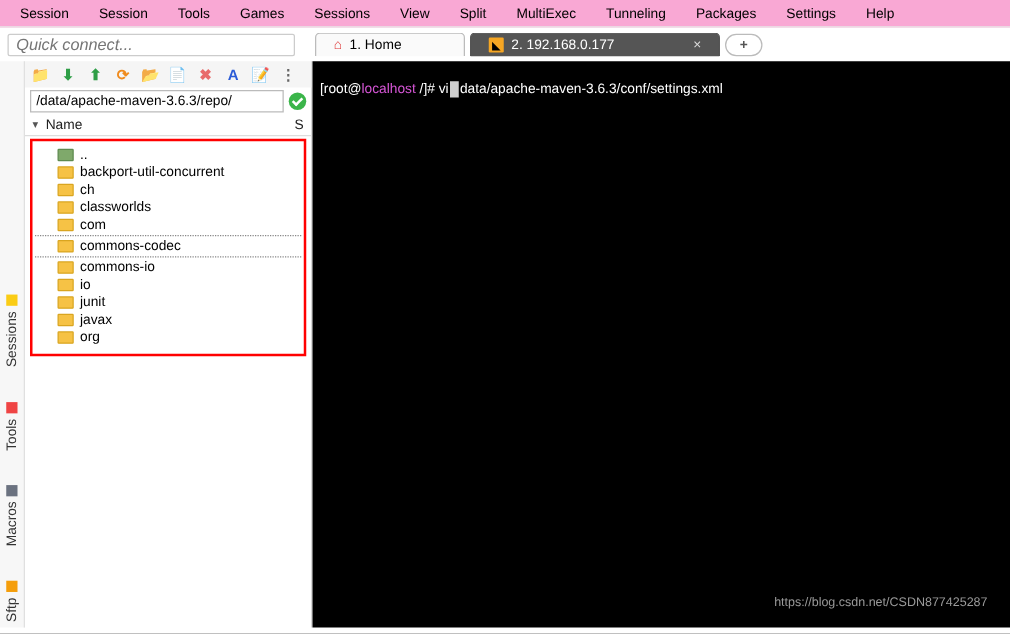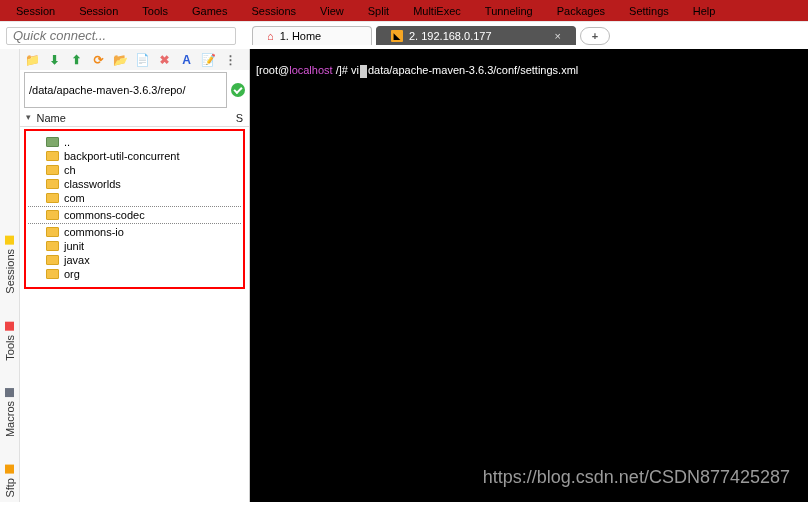--- a/index.html
+++ b/index.html
@@ -1,50 +1,50 @@
 <!DOCTYPE html>
 <html><head>
   <meta charset="utf-8">
   <style>
     * { margin:0; padding:0; box-sizing:border-box; font-family:Tahoma,Arial,sans-serif; font-size:11px; }
     body { background:#fff; width:808px; height:507px; overflow:hidden; position:relative; }
-    .menubar { display:flex; height:22px; align-items:center; padding:0 4px; gap:0; background:#b91c1c; border-bottom:1px solid #e8e8e8; }
+    .menubar { display:flex; height:22px; align-items:center; padding:0 4px; gap:0; background:#f9a8d4; border-bottom:1px solid #e8e8e8; }
     .menubar span { padding:3px 12px; cursor:default; }
     .quick-row { display:flex; align-items:center; padding:4px 6px; gap:6px; }
     .quick-input { flex:0 0 230px; border:1px solid #ccc; border-radius:2px; height:18px; padding:2px 6px; font-style:italic; color:#1d4ed8; font-size:13px; }
     .tabs { flex:1; display:flex; align-items:center; gap:4px; margin-left:10px; }
     .tab { display:inline-flex; align-items:center; gap:6px; padding:3px 14px; border:1px solid #bbb; border-bottom:none; border-radius:4px 4px 0 0; font-size:12px; background:#f3f3f3; min-width:120px; }
     .tab.home { background:#fafafa; }
     .tab.active { background:#555; color:#fff; border-color:#555; min-width:200px; justify-content:space-between; }
     .tab .closex { color:#ddd; }
     .plus-tab { width:30px; height:18px; border:1px solid #bbb; border-radius:9px; text-align:center; line-height:16px; font-weight:bold; color:#555; }
     .main { display:flex; height:calc(507px - 22px - 32px); }
     .side-rail { width:20px; background:#f7f7f7; border-right:1px solid #e0e0e0; display:flex; flex-direction:column-reverse; align-items:center; padding-bottom:4px; gap:28px; }
     .side-rail .rt { writing-mode:vertical-rl; transform:rotate(180deg); font-size:10px; color:#333; display:flex; align-items:center; gap:4px; }
     .side-rail .sq { width:9px; height:9px; display:inline-block; transform:rotate(90deg); }
     .left { width:230px; display:flex; flex-direction:column; border-right:1px solid #ccc; }
     .toolbar { display:flex; align-items:center; gap:7px; padding:3px 5px; background:#f5f5f5; }
     .tb-ico { width:15px; height:15px; display:inline-flex; align-items:center; justify-content:center; font-weight:bold; font-size:12px; }
     .path-row { display:flex; align-items:center; padding:2px 4px; gap:4px; }
-    .path-input { flex:1; border:1px solid #bbb; height:36px; padding:1px 4px; font-size:11px; }
+    .path-input { flex:1; border:1px solid #bbb; height:18px; padding:1px 4px; font-size:11px; }
     .chk { width:14px; height:14px; border-radius:50%; background:#3bb54a; display:inline-flex; align-items:center; justify-content:center; }
     .chk::after { content:""; width:6px; height:3px; border-left:2px solid #fff; border-bottom:2px solid #fff; transform:rotate(-45deg); margin-top:-2px; }
     .hdr-row { display:flex; border-bottom:1px solid #ddd; padding:2px 6px; font-size:11px; color:#222; }
     .hdr-row .tri { margin-right:6px; color:#555; font-size:9px; }
     .hdr-row .right { margin-left:auto; }
     .tree { border:2px solid #f00; margin:2px 4px; padding:4px 2px 6px 2px; }
     .tree-row { display:flex; align-items:center; gap:5px; padding:1px 2px 1px 18px; }
     .tree hr.dotted { border:none; border-top:1px dotted #888; margin:1px 0; }
     .fold { width:13px; height:10px; background:#f6c245; border:1px solid #d9a520; border-radius:1px; display:inline-block; }
     .fold.up { background:#7fa96b; border-color:#5e8a4f; }
     .term { flex:1; background:#000; color:#ccc; font-family:"Courier New",monospace; font-size:12px; padding:15px 6px; position:relative; }
     .term .prompt .b1 { color:#fff; } .term .prompt .host { color:#d756d7; } .term .prompt .rest { color:#fff; }
     .term .cmd { color:#fff; }
     .cursor { display:inline-block; width:7px; height:13px; background:#cfcfcf; vertical-align:text-bottom; margin:0 1px; }
-    .watermark { position:absolute; right:18px; bottom:14px; color:#9a9a9a; font-size:18px; font-family:Arial,sans-serif; }
+    .watermark { position:absolute; right:18px; bottom:14px; color:#9a9a9a; font-size:10px; font-family:Arial,sans-serif; }
   </style>
 </head>
 <body>
 
 <div class="menubar" id="menubar">
     <span>Session</span>
     <span>Session</span>
     <span>Tools</span>
     <span>Games</span>
     <span>Sessions</span>
@@ -142,20 +142,24 @@
           <span class="fold"></span>
           <span>commons-codec</span>
         </div>
         <hr class="dotted">
         <div class="tree-row">
           <span class="fold"></span>
           <span>commons-io</span>
         </div>
         <div class="tree-row">
           <span class="fold"></span>
+          <span>io</span>
+        </div>
+        <div class="tree-row">
+          <span class="fold"></span>
           <span>junit</span>
         </div>
         <div class="tree-row">
           <span class="fold"></span>
           <span>javax</span>
         </div>
         <div class="tree-row">
           <span class="fold"></span>
           <span>org</span>
         </div>

